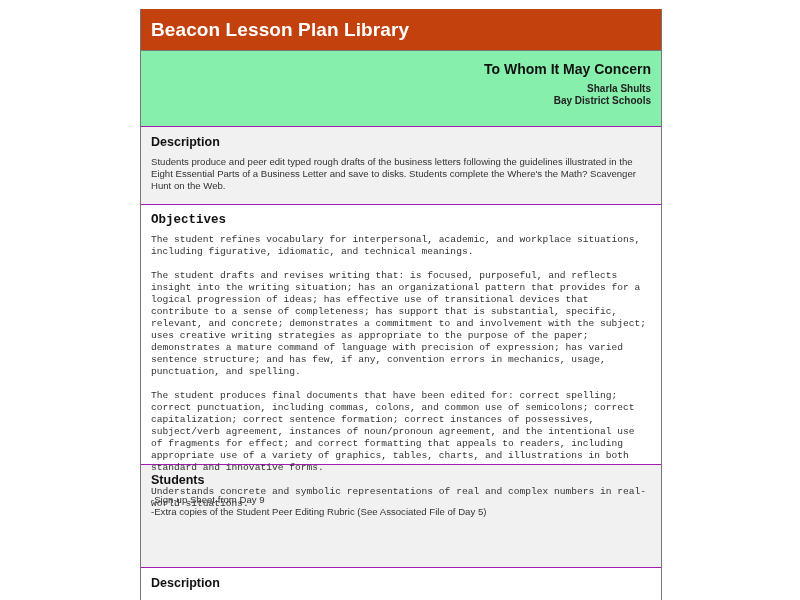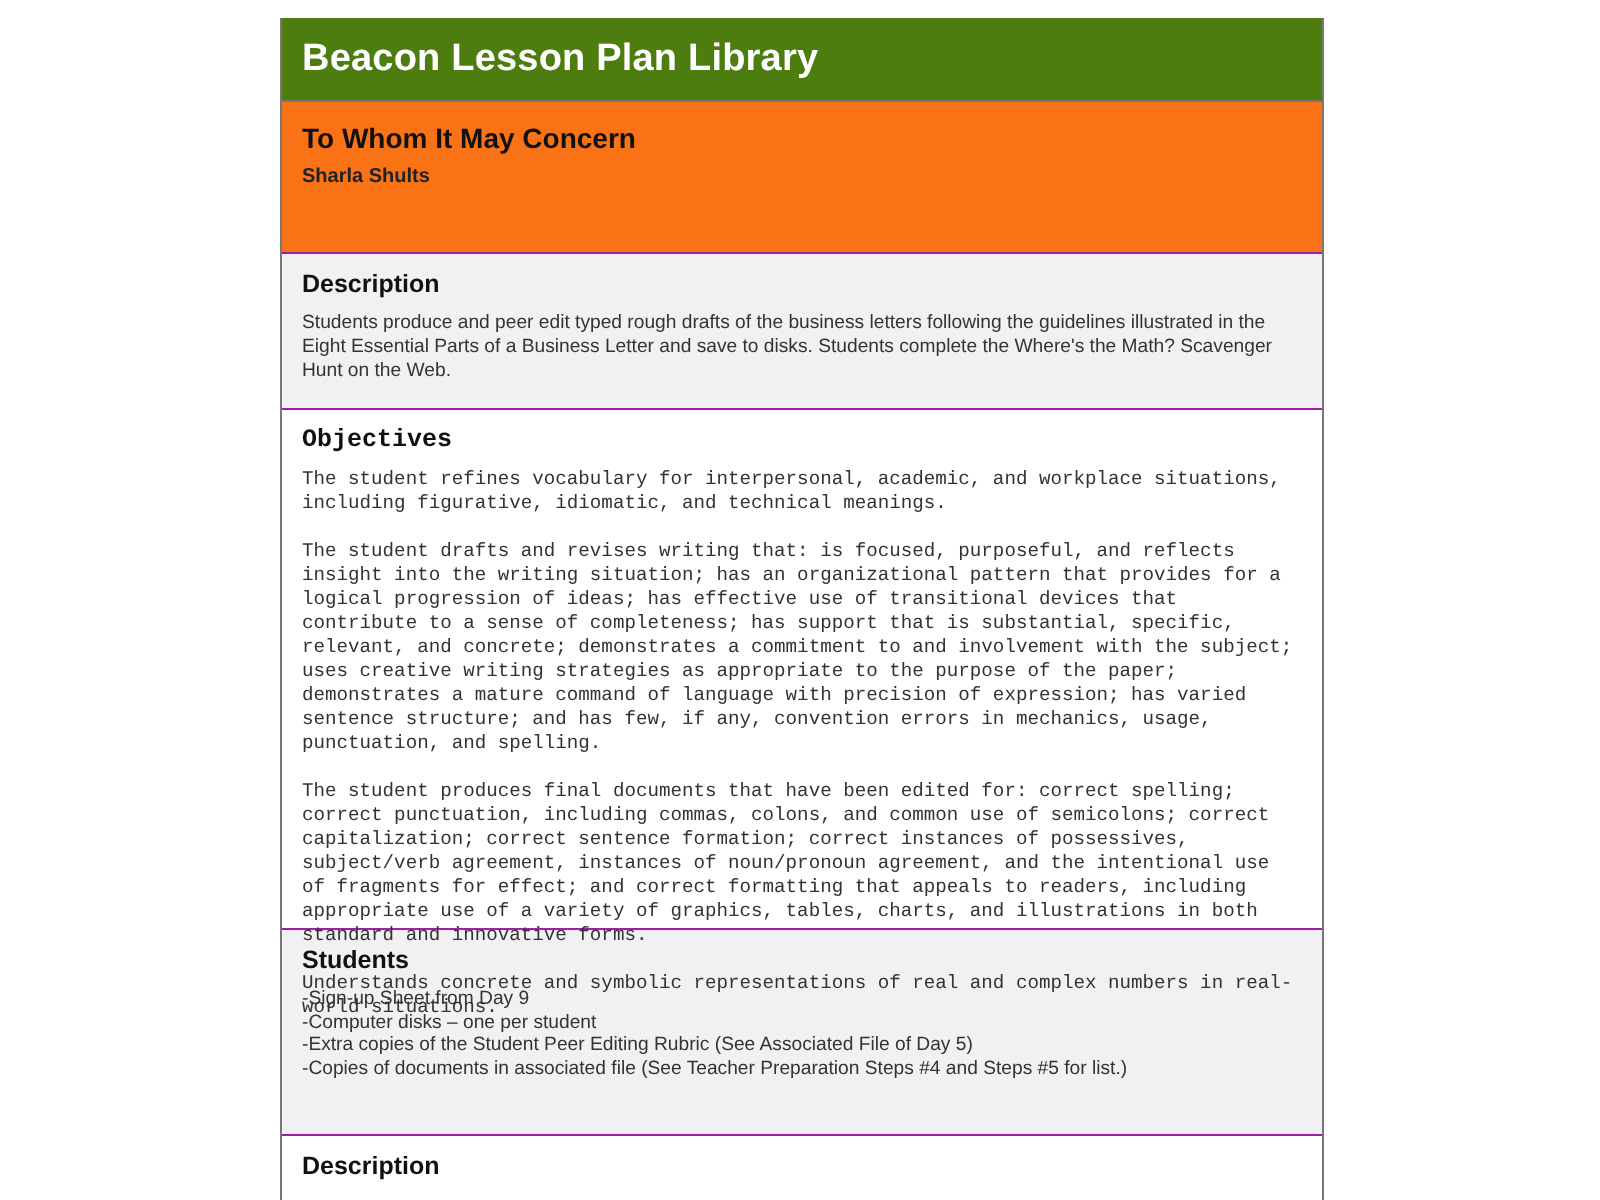--- a/index.html
+++ b/index.html
@@ -1,19 +1,19 @@
 <!DOCTYPE html>
 <html><head>
 <meta charset="utf-8">
 <style>
   html, body { margin: 0; padding: 0; background: #ffffff; }
   body { width: 800px; height: 600px; overflow: hidden; position: relative; font-family: "Liberation Sans", sans-serif; color: #222; }
   .page { position: absolute; left: 140px; top: 9px; width: 520px; border-left: 1px solid #777; border-right: 1px solid #777; }
-  .banner { background: #4d7c0f; color: #fff; height: 41px; display: flex; align-items: center; padding-left: 10px; font-weight: bold; font-size: 19px; letter-spacing: 0.1px; }
-  .title-block { background: #f97316; border-top: 1px solid #777; padding: 10px 10px 14px 10px; height: 51px; }
+  .banner { background: #c2410c; color: #fff; height: 41px; display: flex; align-items: center; padding-left: 10px; font-weight: bold; font-size: 19px; letter-spacing: 0.1px; }
+  .title-block { background: #86efac; border-top: 1px solid #777; padding: 10px 10px 14px 10px; height: 51px; text-align: right; }
   .title { font-size: 14px; font-weight: bold; color: #111; margin: 0 0 6px 0; }
   .author { font-size: 10px; font-weight: bold; color: #222; line-height: 12px; }
   .section { border-top: 1px solid #a21caf; padding: 8px 10px 10px 10px; }
   .section.gray { background: #f1f1f1; }
   .section.white { background: #fff; }
   .section h2 { font-size: 12.5px; font-weight: bold; color: #111; margin: 0 0 7px 0; }
   .section p { font-size: 9.6px; line-height: 12px; color: #333; margin: 0 0 12px 0; }
   .section p:last-child { margin-bottom: 0; }
   .list-line { font-size: 9.6px; line-height: 11.5px; color: #333; }
   #desc { height: 59px; }
@@ -24,39 +24,38 @@
 <body>
 
 <div class="page">
   <div class="banner">
     <span>Beacon Lesson Plan Library</span>
   </div>
 
   <div class="title-block">
     <div class="title">To Whom It May Concern</div>
     <div class="author">Sharla Shults</div>
+    <div class="author">Bay District Schools</div>
   </div>
 
   <div class="section gray" id="desc">
     <h2>Description</h2>
     <p>Students produce and peer edit typed rough drafts of the business letters following the guidelines illustrated in the Eight Essential Parts of a Business Letter and save to disks. Students complete the Where's the Math? Scavenger Hunt on the Web.</p>
   </div>
 
   <div class="section white" id="obj">
     <h2>Objectives</h2>
     <p>The student refines vocabulary for interpersonal, academic, and workplace situations, including figurative, idiomatic, and technical meanings.</p>
     <p>The student drafts and revises writing that: is focused, purposeful, and reflects insight into the writing situation; has an organizational pattern that provides for a logical progression of ideas; has effective use of transitional devices that contribute to a sense of completeness; has support that is substantial, specific, relevant, and concrete; demonstrates a commitment to and involvement with the subject; uses creative writing strategies as appropriate to the purpose of the paper; demonstrates a mature command of language with precision of expression; has varied sentence structure; and has few, if any, convention errors in mechanics, usage, punctuation, and spelling.</p>
     <p>The student produces final documents that have been edited for: correct spelling; correct punctuation, including commas, colons, and common use of semicolons; correct capitalization; correct sentence formation; correct instances of possessives, subject/verb agreement, instances of noun/pronoun agreement, and the intentional use of fragments for effect; and correct formatting that appeals to readers, including appropriate use of a variety of graphics, tables, charts, and illustrations in both standard and innovative forms.</p>
     <p>Understands concrete and symbolic representations of real and complex numbers in real-world situations.</p>
   </div>
 
   <div class="section gray" id="mat">
     <h2>Students</h2>
     <div class="list-line">-Sign-up Sheet from Day 9</div>
-    <div class="list-line">-Computer disks – one per student</div>
     <div class="list-line">-Extra copies of the Student Peer Editing Rubric (See Associated File of Day 5)</div>
-    <div class="list-line">-Copies of documents in associated file (See Teacher Preparation Steps #4 and Steps #5 for list.)</div>
   </div>
 
   <div class="section white" id="prep">
     <h2>Description</h2>
   </div>
 </div>
 
 </body></html>

